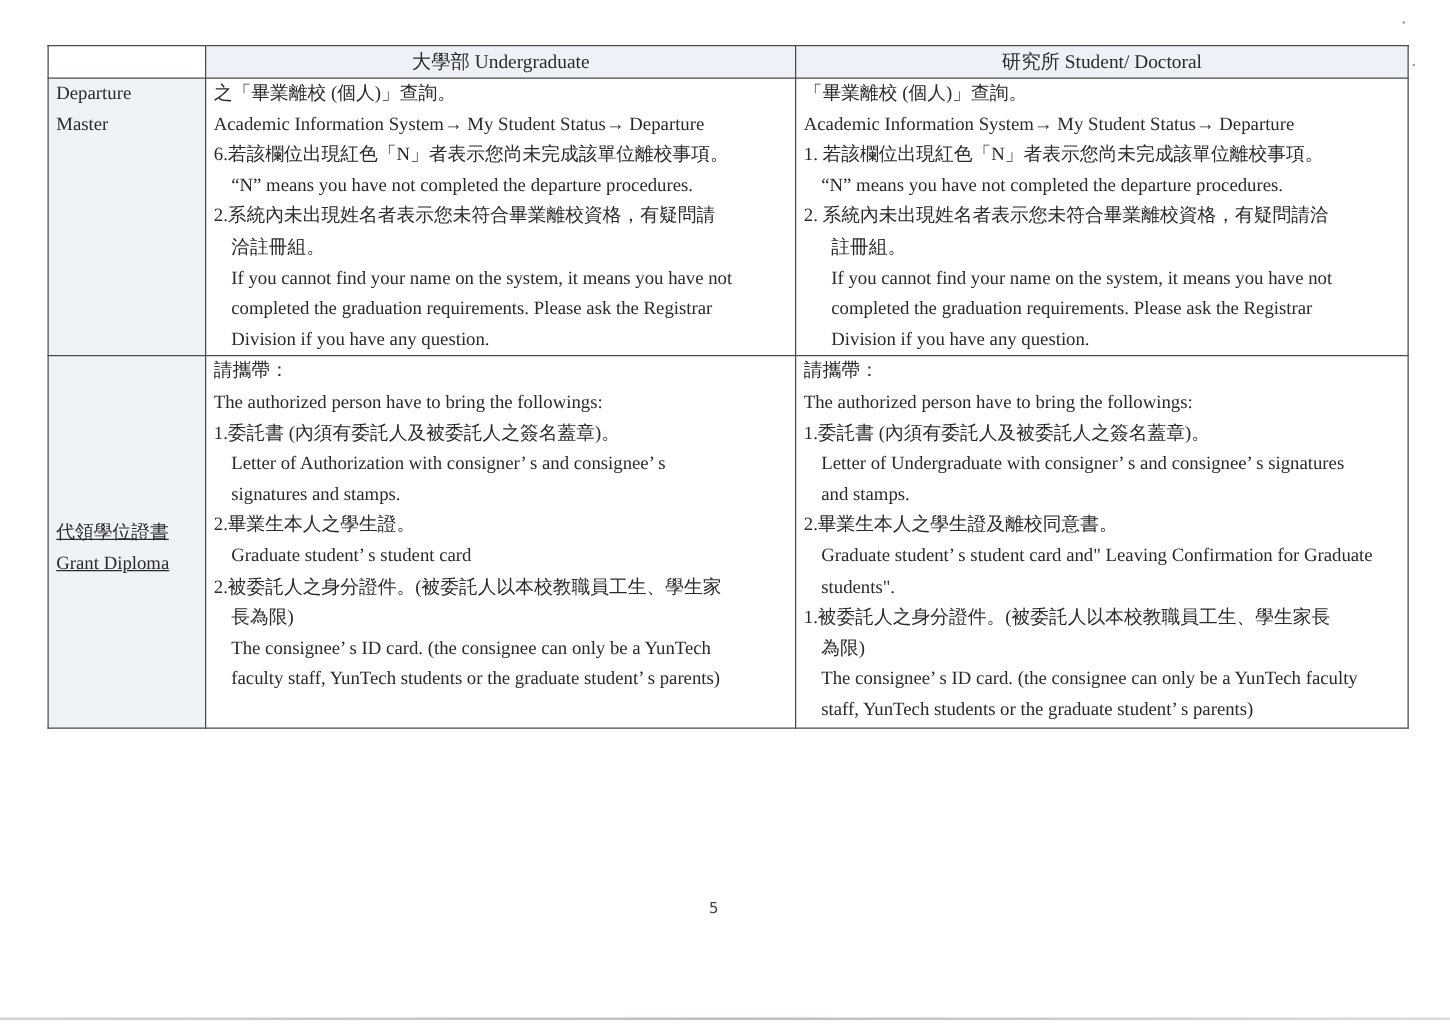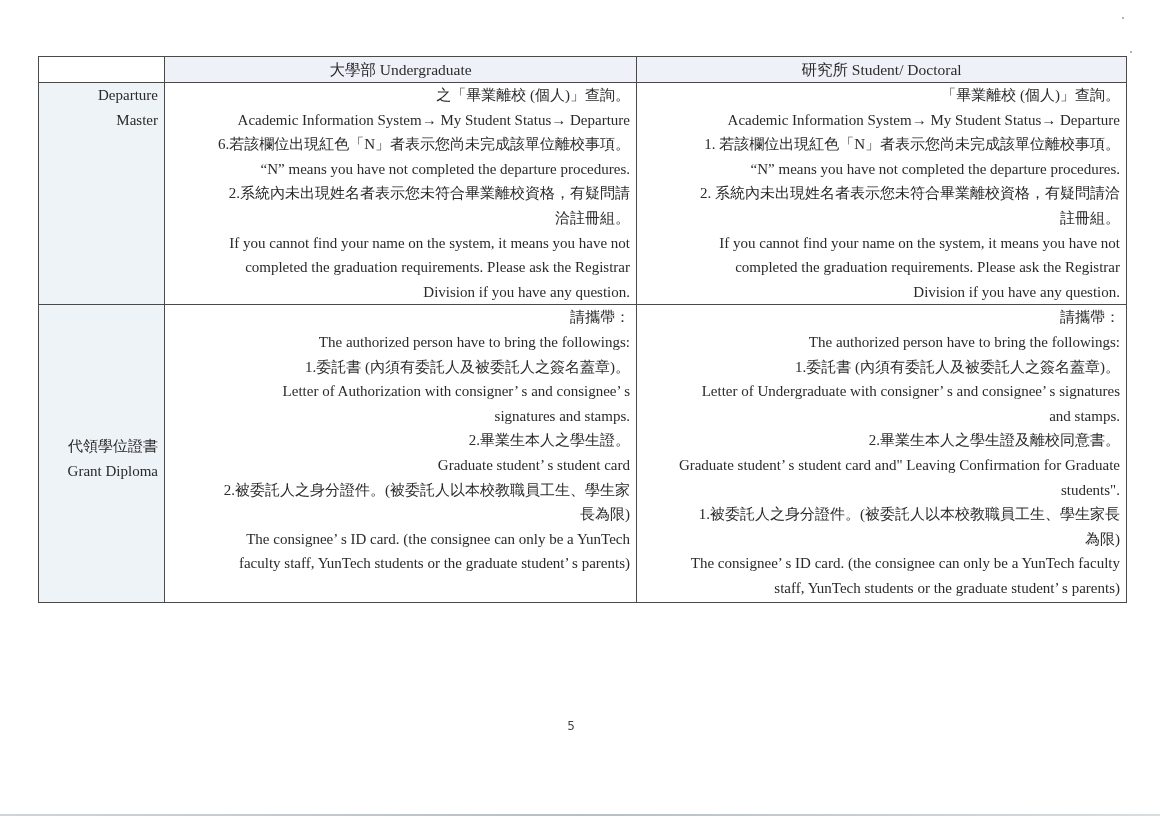--- a/index.html
+++ b/index.html
@@ -22,53 +22,54 @@
     }
     .speck {
       position: absolute;
       width: 2px; height: 2px;
       background: #9a9a9a;
       border-radius: 1px;
     }
     table.info {
       position: absolute;
       left: 38px;
-      top: 56px;
+      top: 36px;
       width: 1088px;
       border-collapse: collapse;
       table-layout: fixed;
       font-size: 15px;
       line-height: 24.6px;
     }
     table.info td, table.info th {
       border: 1px solid #4a4a4a;
       vertical-align: top;
       padding: 0 6px;
       font-weight: normal;
-      text-align: right;
+      text-align: left;
     }
     col.c0 { width: 126px; }
     col.c1 { width: 472px; }
     col.c2 { width: 490px; }
     th.head {
       background: #eef2f8;
       text-align: center !important;
       height: 25px;
       line-height: 25px;
       font-size: 15.5px;
     }
     th.corner {
       background: #ffffff;
     }
     td.label {
       background: #eef3f8;
       padding-left: 7px;
     }
     td.label.row2 {
       vertical-align: middle;
+      text-decoration: underline;
     }
     .line { display: block; white-space: nowrap; }
     .indent { padding-left: 14px; }
     .indent2 { padding-left: 22px; }
     .row1 td { height: 220px; }
     .row2 td { height: 297px; }
     .page-number {
       position: absolute;
       left: 0;
       width: 1142px;

